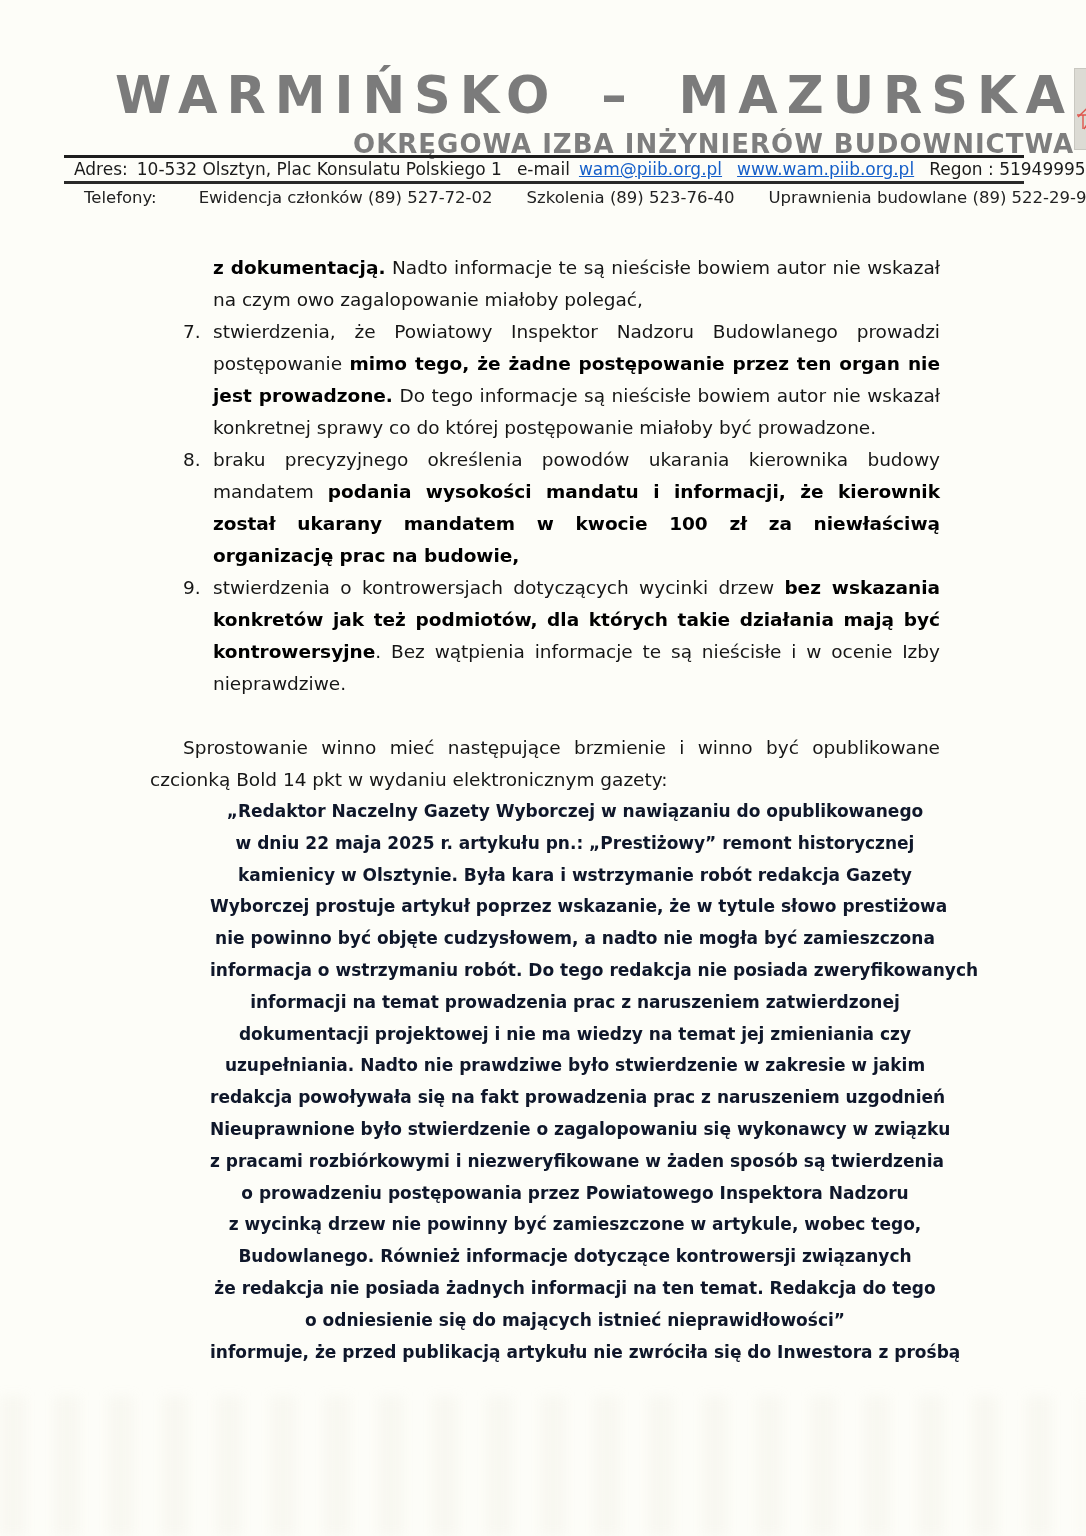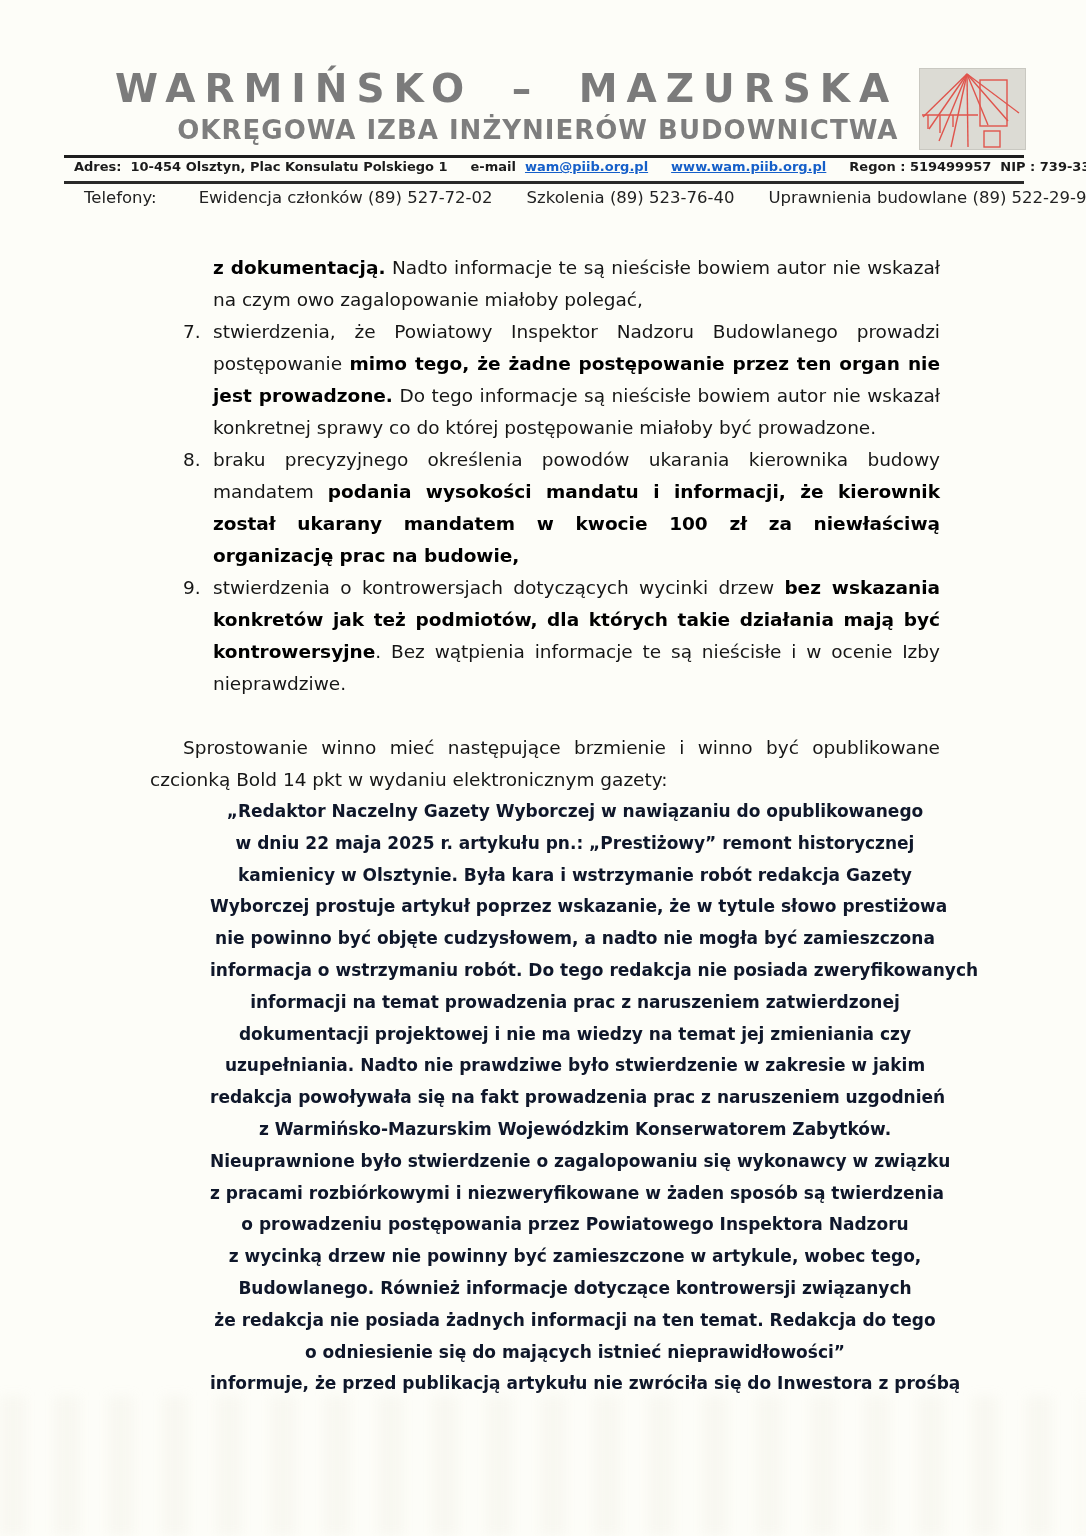--- a/index.html
+++ b/index.html
@@ -19,21 +19,21 @@
   
   .masthead{
     position:absolute;
     left:115px; right:60px; top:66px;
     display:flex;
     justify-content:space-between;
     align-items:flex-start;
   }
   .org-line1{
     font-weight:bold;
-    font-size:39px;
+    font-size:51px;
     letter-spacing:9px;
     word-spacing:16px;
     color:#7b7b7b;
     white-space:nowrap;
   }
   .org-line2{
     font-weight:bold;
     font-size:26px;
     letter-spacing:1px;
     color:#7e7e7e;
@@ -51,25 +51,25 @@
   .logo svg{display:block;width:100%;height:100%;}
   .rule{position:absolute;left:64px;right:62px;background:#1e1e1e;}
   .rule-top{top:155px;height:3px;}
   .rule-mid{top:181px;height:3px;background:#2a2a2a;}
   .address-row{
     position:absolute;
     left:74px; right:70px; top:159px;
     display:flex;
     gap:9px;
     align-items:baseline;
-    font-size:13px;
-    font-weight:bold;
-    white-space:nowrap;
-  }
-  .address-row .sp{margin-left:14px;}
+    font-size:17px;
+    font-weight:normal;
+    white-space:nowrap;
+  }
+  .address-row .sp{margin-left:6px;}
   .link{
     color:#155fc9;
     text-decoration:underline;
     cursor:pointer;
   }
   .phones-row{
     position:absolute;
     left:84px; right:70px; top:188px;
     display:flex;
     gap:34px;
@@ -162,21 +162,21 @@
             <path d="M8 46 L8 60 M20 46 L20 64 M33 46 L33 58"></path>
           </g>
         </svg>
       </div>
     </div>
 
     <div class="rule rule-top"></div>
 
     <div class="address-row">
       <span>Adres:</span>
-      <span>10-454 Olsztyn, Plac Konsulatu Polskiego 1</span>
+      <span>10-532 Olsztyn, Plac Konsulatu Polskiego 1</span>
       <span class="sp">e-mail</span>
       <span class="link">wam@piib.org.pl</span>
       <span class="link sp">www.wam.piib.org.pl</span>
       <span class="sp">Regon : 519499957</span>
       <span>NIP : 739-33-26-600</span>
     </div>
 
     <div class="rule rule-mid"></div>
 
     <div class="phones-row">
@@ -212,21 +212,20 @@
       <div class="qline">„Redaktor Naczelny Gazety Wyborczej w nawiązaniu do opublikowanego</div>
       <div class="qline">w dniu 22 maja 2025 r. artykułu pn.: „Prestiżowy” remont historycznej</div>
       <div class="qline">kamienicy w Olsztynie. Była kara i wstrzymanie robót redakcja Gazety</div>
       <div class="qline">Wyborczej prostuje artykuł poprzez wskazanie, że w tytule słowo prestiżowa</div>
       <div class="qline">nie powinno być objęte cudzysłowem, a nadto nie mogła być zamieszczona</div>
       <div class="qline">informacja o wstrzymaniu robót. Do tego redakcja nie posiada zweryfikowanych</div>
       <div class="qline">informacji na temat prowadzenia prac z naruszeniem zatwierdzonej</div>
       <div class="qline">dokumentacji projektowej i nie ma wiedzy na temat jej zmieniania czy</div>
       <div class="qline">uzupełniania. Nadto nie prawdziwe było stwierdzenie w zakresie w jakim</div>
       <div class="qline">redakcja powoływała się na fakt prowadzenia prac z naruszeniem uzgodnień</div>
-      <div class="qline">z Warmińsko-Mazurskim Wojewódzkim Konserwatorem Zabytków.</div>
       <div class="qline">Nieuprawnione było stwierdzenie o zagalopowaniu się wykonawcy w związku</div>
       <div class="qline">z pracami rozbiórkowymi i niezweryfikowane w żaden sposób są twierdzenia</div>
       <div class="qline">o prowadzeniu postępowania przez Powiatowego Inspektora Nadzoru</div>
       <div class="qline">z wycinką drzew nie powinny być zamieszczone w artykule, wobec tego,</div>
       <div class="qline">Budowlanego. Również informacje dotyczące kontrowersji związanych</div>
       <div class="qline">że redakcja nie posiada żadnych informacji na ten temat. Redakcja do tego</div>
       <div class="qline">o odniesienie się do mających istnieć nieprawidłowości”</div>
       <div class="qline">informuje, że przed publikacją artykułu nie zwróciła się do Inwestora z prośbą</div>
     </div>
 

